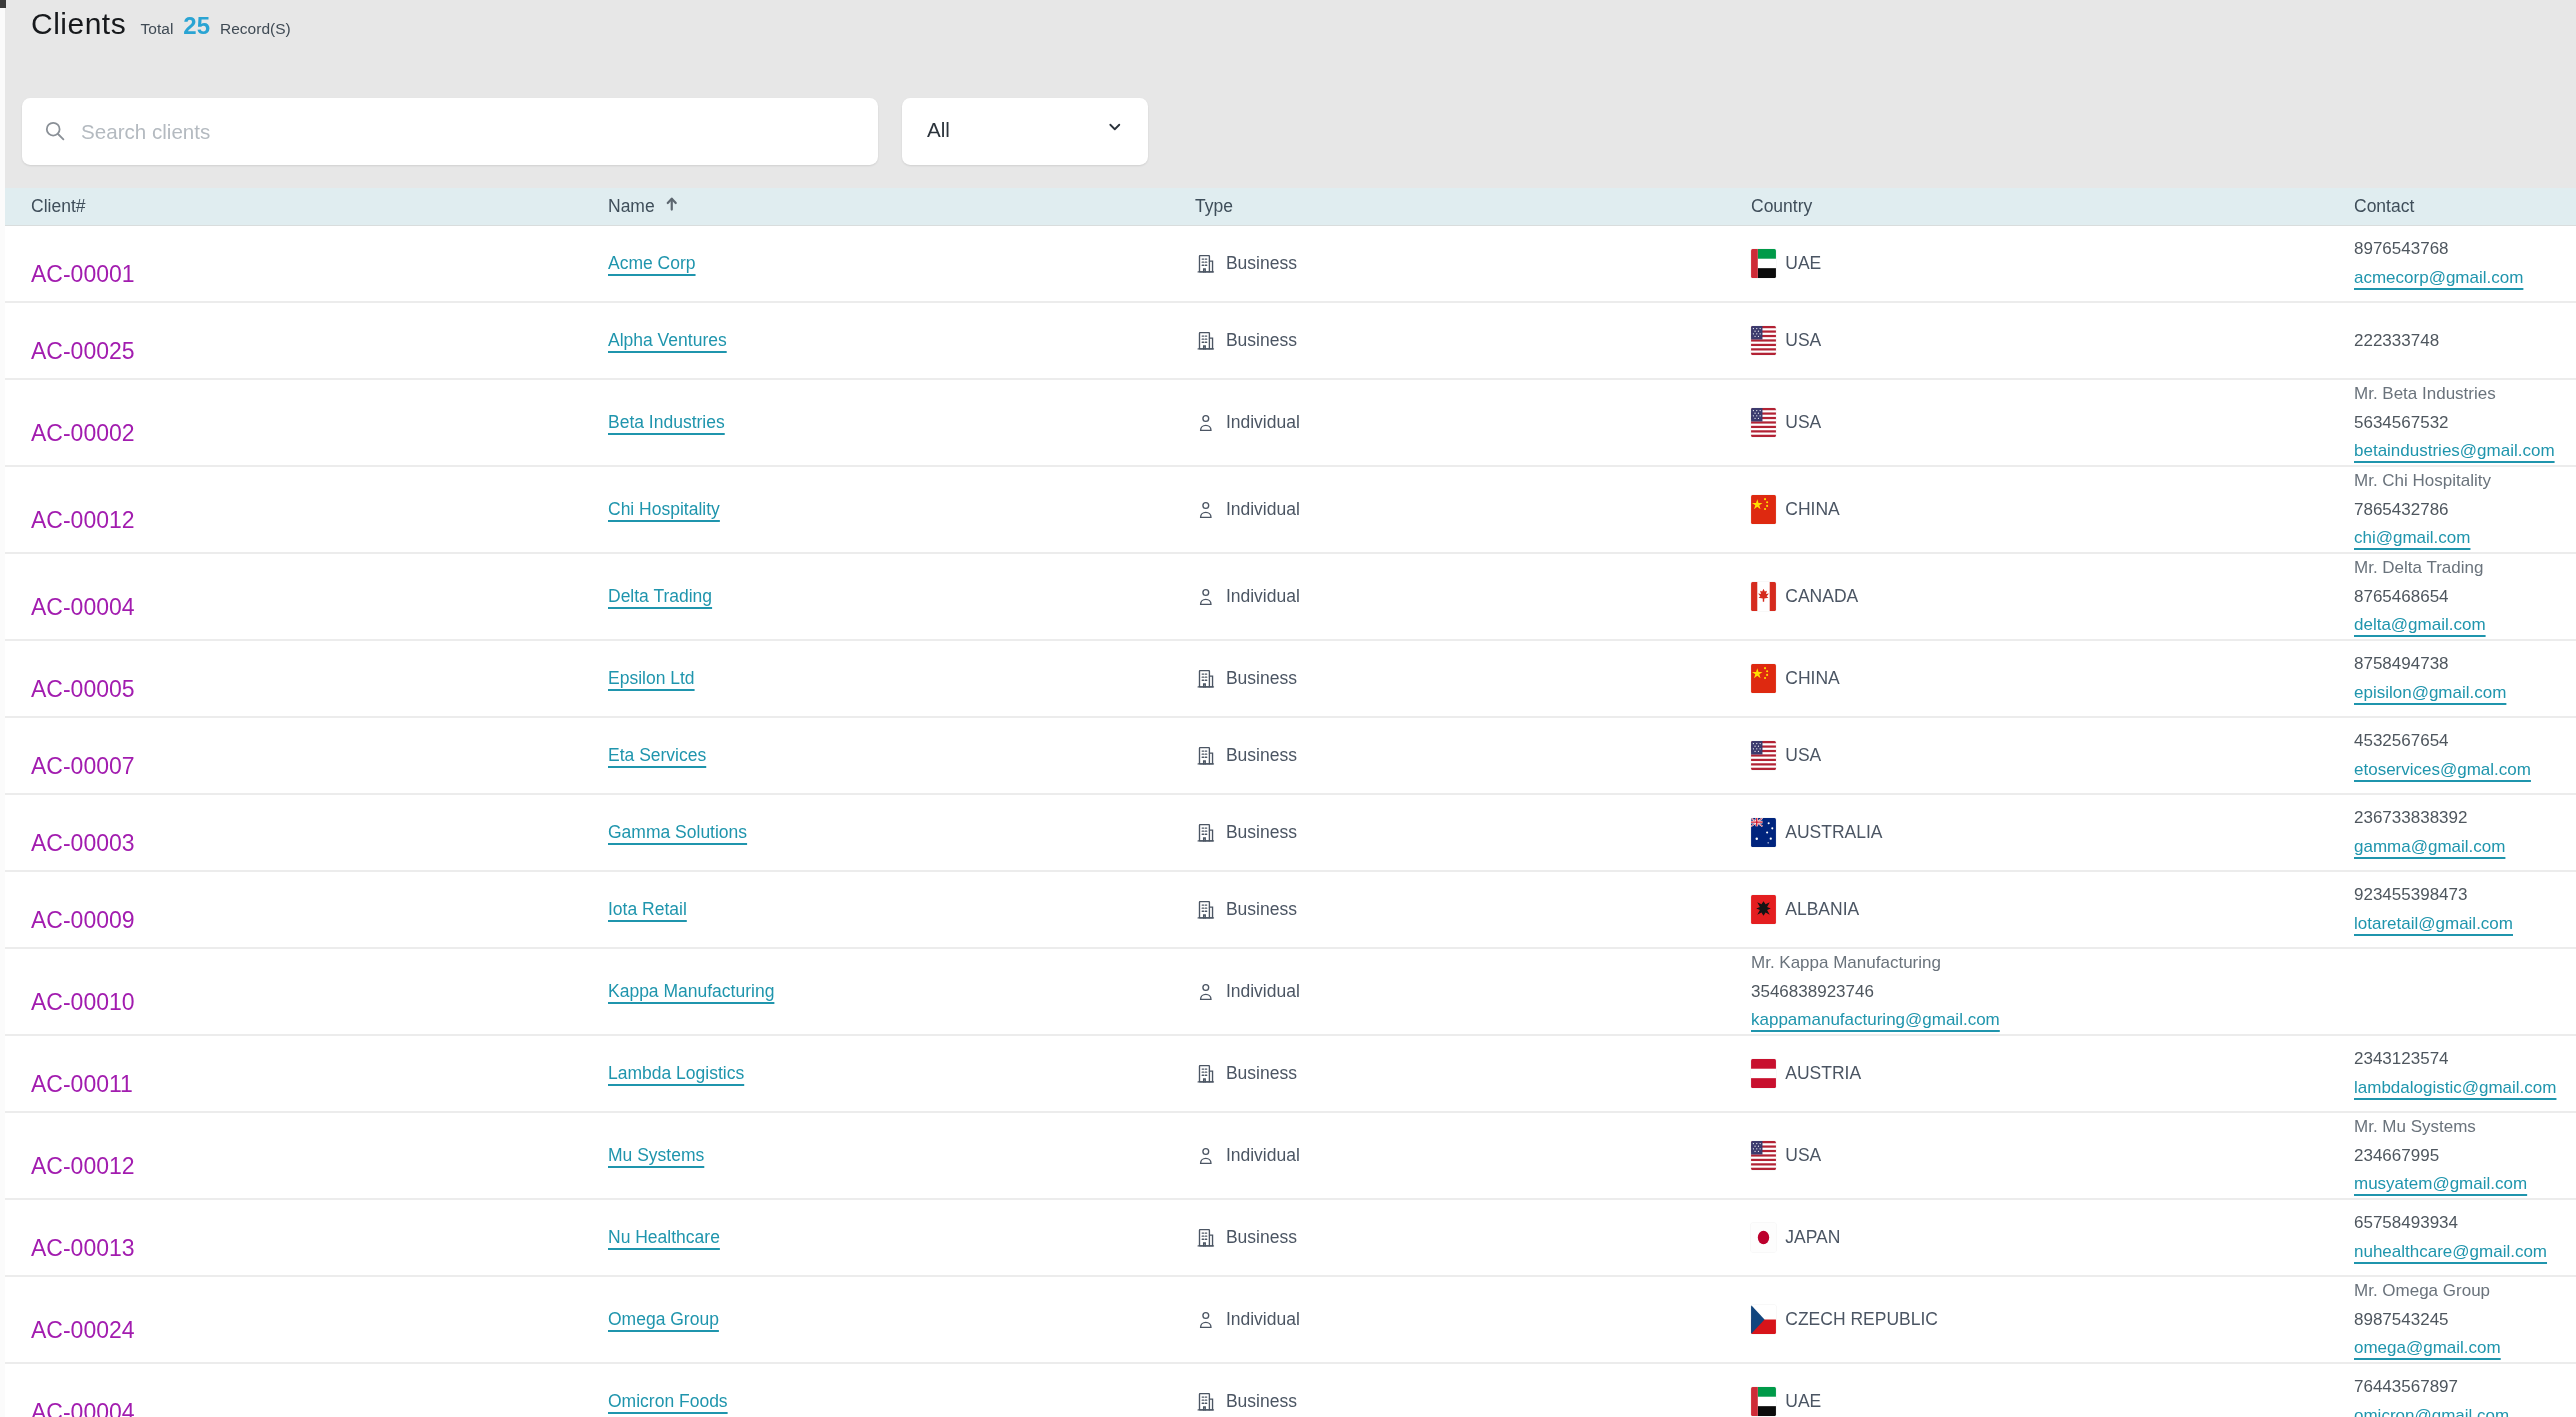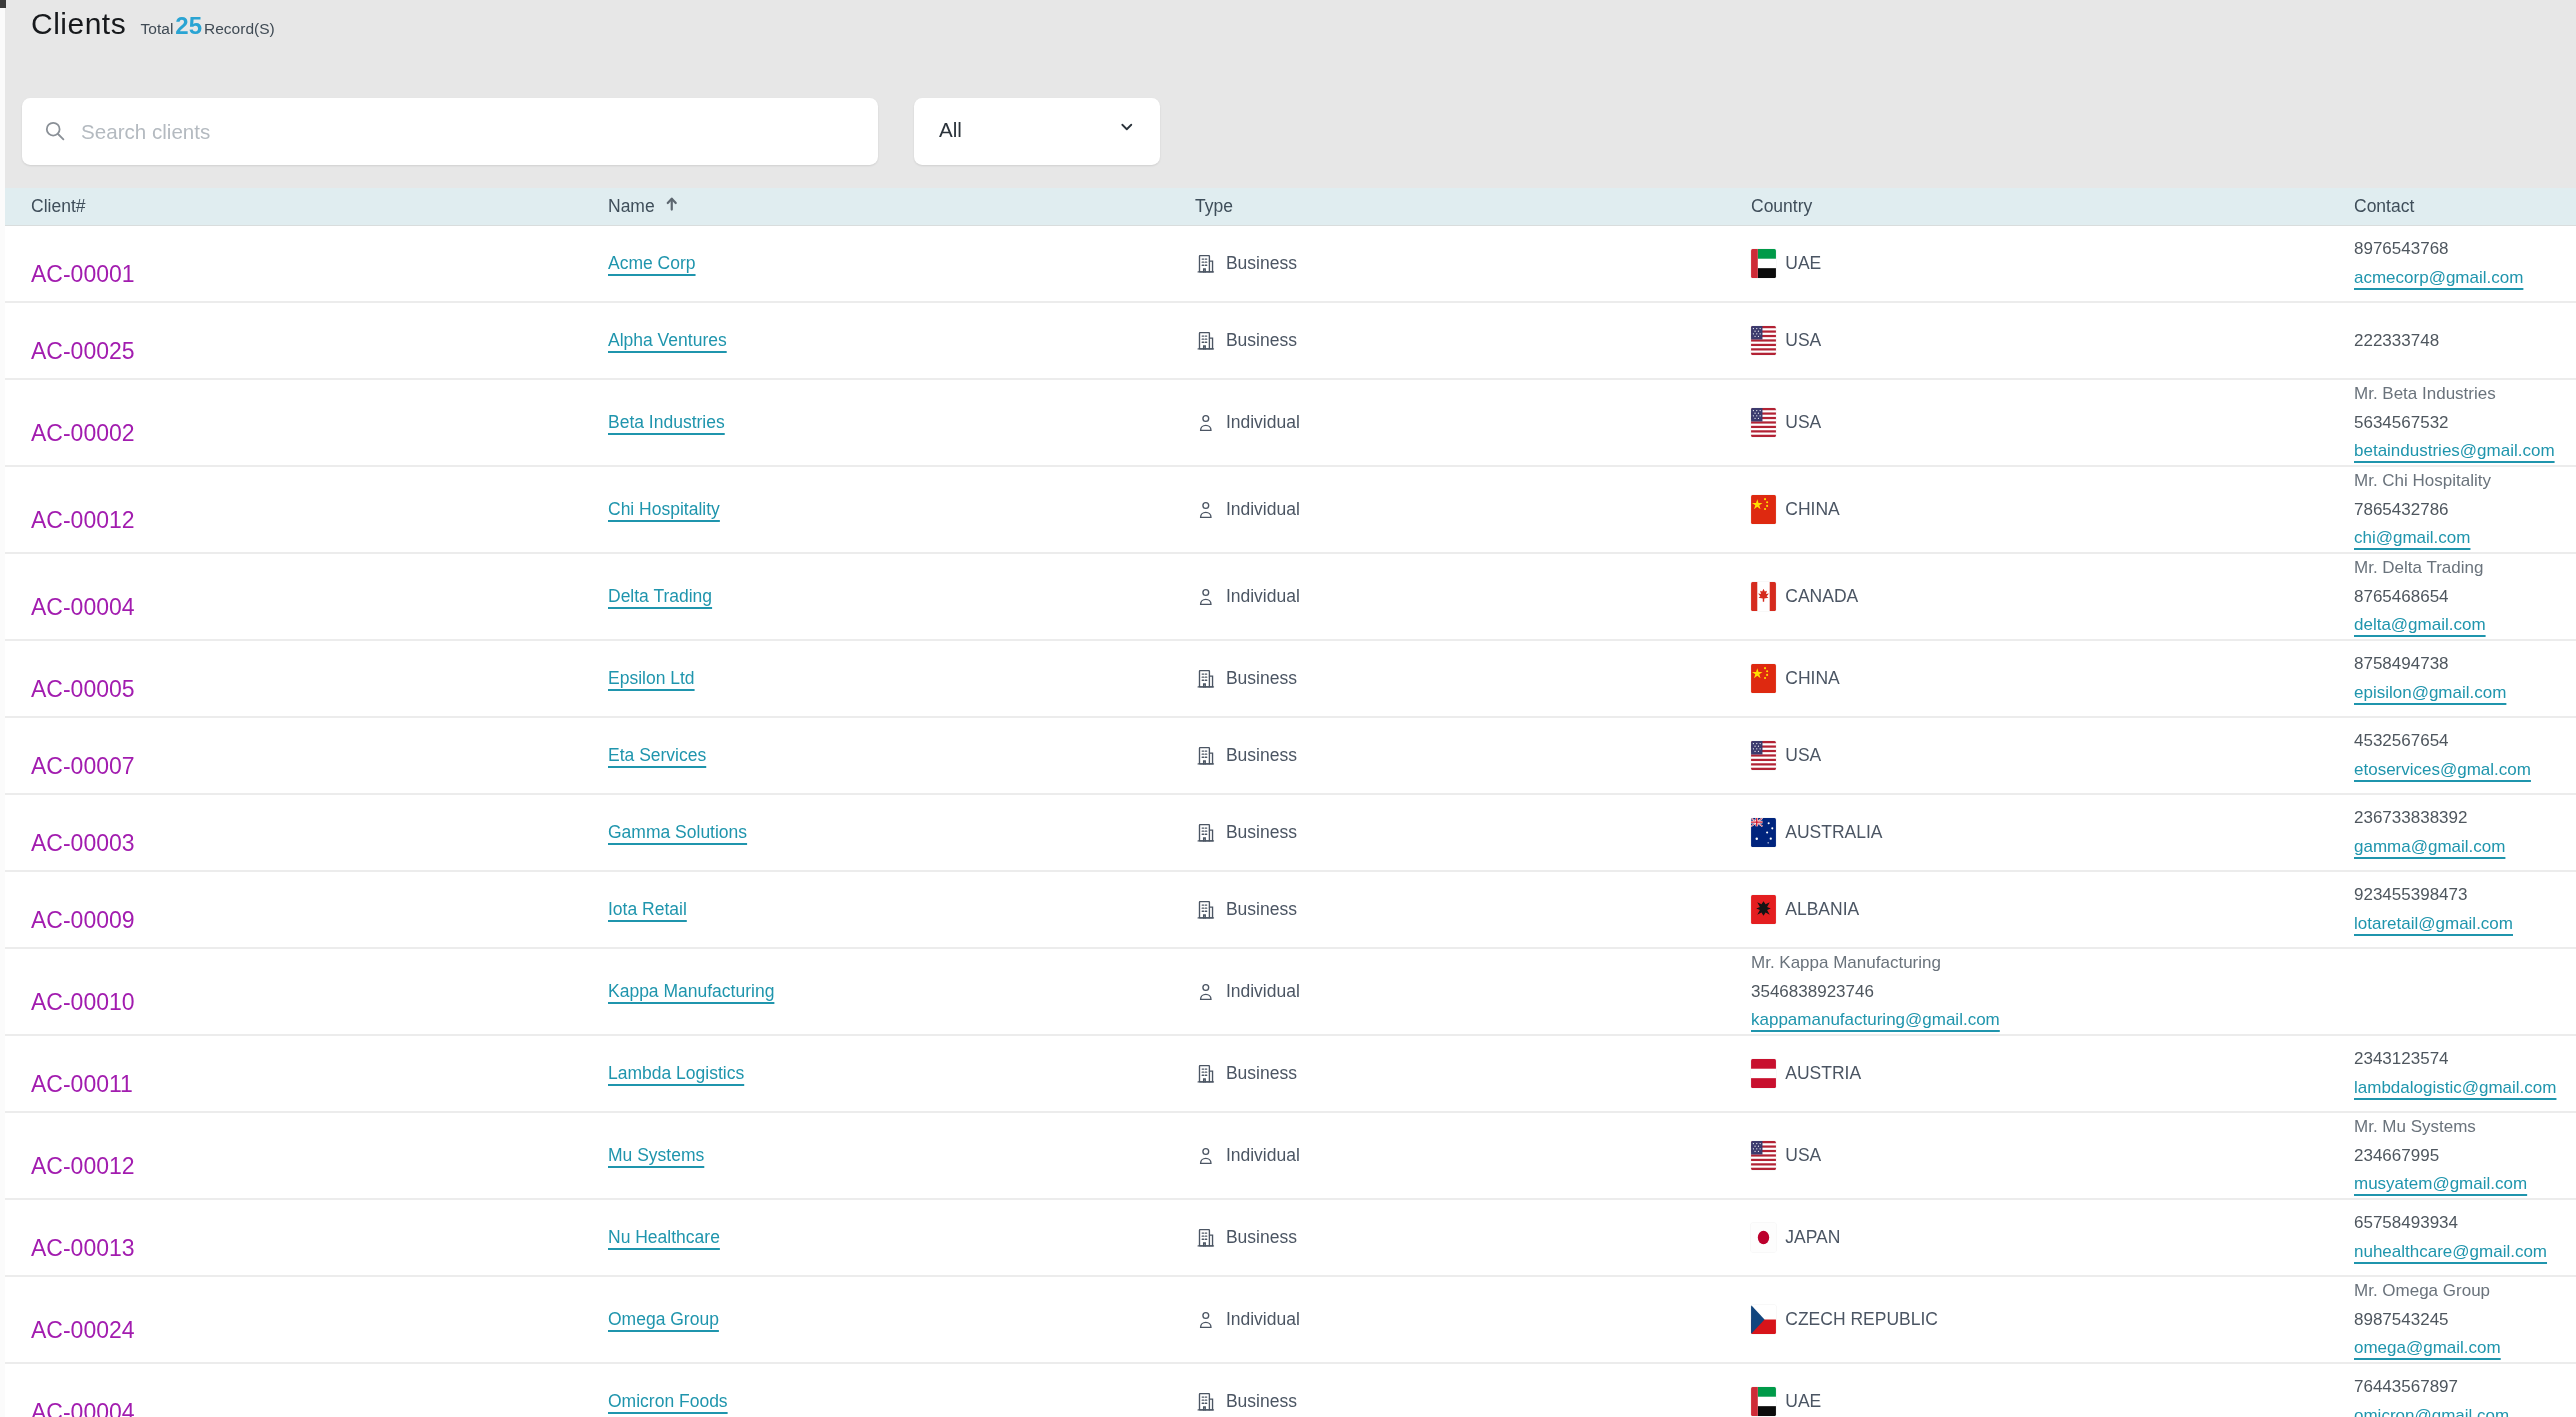--- a/index.html
+++ b/index.html
@@ -5,25 +5,25 @@
   * { margin:0; padding:0; box-sizing:border-box; }
   html,body { width:3502px; height:1417px; }
   body { font-family:"Liberation Sans", sans-serif; background:#e7e7e7; overflow:hidden; position:relative; color:#3f4a54; }
 
   .corner-artifact { position:absolute; left:0; top:0; width:5.7px; height:7.7px; background:#3a3a3a; z-index:5; }
   .left-strip { position:absolute; left:0; top:7.7px; width:4.6px; bottom:0; background:#fbfbfb; z-index:4; }
 
   
   .title-wrap { position:absolute; left:31px; top:7px; display:flex; align-items:baseline; gap:14.4px; }
   .page-title { font-size:30px; font-weight:500; color:#17191c; letter-spacing:0.5px; }
-  .total-wrap { display:flex; align-items:baseline; gap:2px; font-size:15.5px; color:#3f4a54; }
+  .total-wrap { display:flex; align-items:baseline; gap:10px; font-size:15.5px; color:#3f4a54; }
   .total-count { font-size:24px; font-weight:600; }
 
   
-  .controls { position:absolute; top:98px; left:22px; display:flex; gap:36px; }
+  .controls { position:absolute; top:98px; left:22px; display:flex; gap:24px; }
   .search-box { width:856px; height:67px; background:#fff; border-radius:8.2px; box-shadow:0 1px 2.1px rgba(0,0,0,.10); display:flex; align-items:center; padding:0 20.6px; gap:14.4px; }
   .search-box input { flex:1; border:none; outline:none; font-family:inherit; font-size:20.6px; color:#3f4a54; background:transparent; }
   .search-box input::placeholder { color:#b4bac0; }
   .select-box { width:246px; height:67px; background:#fff; border-radius:8.2px; box-shadow:0 1px 2.1px rgba(0,0,0,.10); display:flex; align-items:center; justify-content:space-between; padding:0 23px 4px 25px; font-size:20.6px; color:#2b333b; cursor:pointer; }
 
   
   .table { position:absolute; top:188px; left:0; right:0; bottom:0; overflow:hidden; }
   .grid-cols { display:grid; grid-template-columns:577px 587px 556px 603px 979px 1fr; padding-left:31px; padding-right:28px; align-items:center; }
   .thead { height:38px; background:#e0edf0; border-bottom:1.5px solid #d9dddd; font-size:17.5px; color:#3f4e5a; }
   .th { display:flex; align-items:center; gap:8.2px; }

